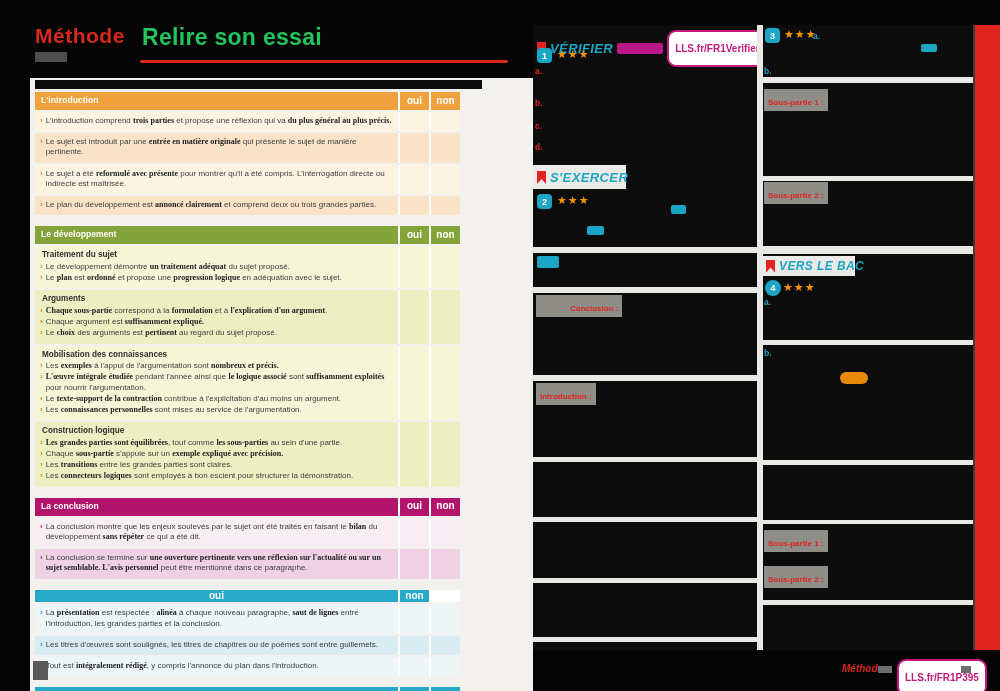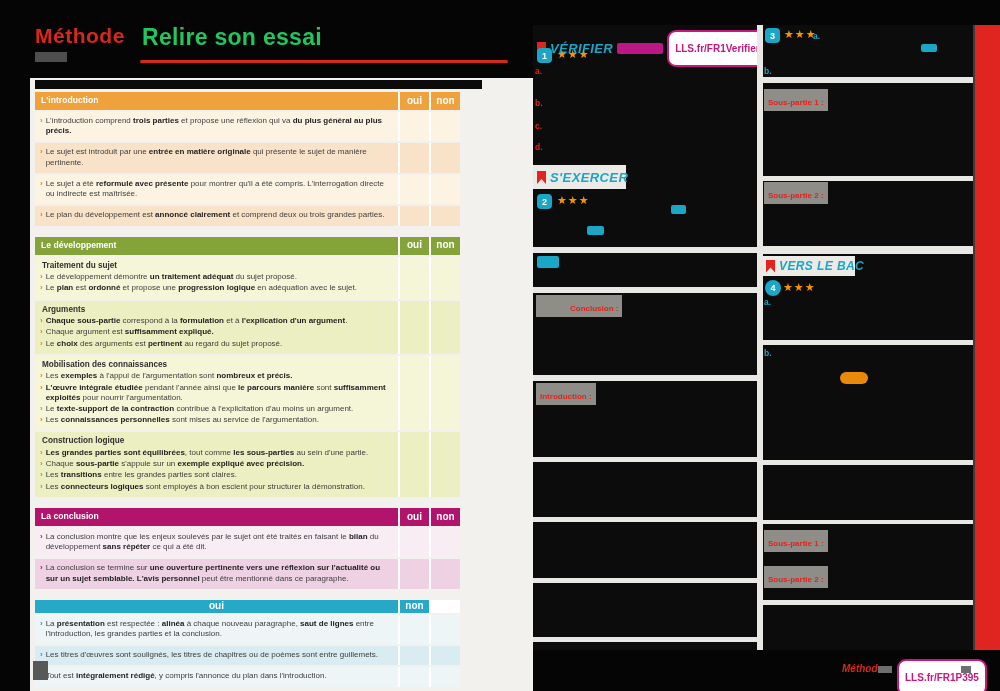--- a/index.html
+++ b/index.html
@@ -25,21 +25,21 @@
   .group{margin-top:2px;}
   .sec-header>div{background:var(--hdr);color:#fff;font-weight:bold;}
   .h-title{font-size:8.6px;padding:3px 6px 4px 6px;}
   .h-box{font-size:10px;display:flex;align-items:center;justify-content:center;}
   .group .txt{background:var(--bg);padding:3px 6px 4px 5px;}
   .group .box{background:var(--bg);}
   .shade-light{--bg:var(--light);} .shade-dark{--bg:var(--dark);}
   .subtitle{font-weight:bold;color:#2f2f2f;margin:1px 0 1px 2px;font-size:8.2px;}
   .row{display:flex;gap:3px;margin:1px 0;}
   .chev{color:var(--chev);font-weight:bold;flex:0 0 auto;}
-  .rtext b{color:#1e1e1e;}
+  .rtext b{color:#1e1e1e;font-family:Liberation Serif, serif;}
 
   
   .panel-mid{position:absolute;left:533px;top:25px;width:224px;height:625px;background:#0c0c0c;}
   .gutter{position:absolute;left:757px;top:25px;width:6px;height:625px;background:#e9e8e4;}
   .panel-right{position:absolute;left:763px;top:25px;width:210px;height:625px;background:#0c0c0c;}
   .tab-line{position:absolute;left:973px;top:25px;width:2px;height:625px;background:#3c3c3c;}
   .red-tab{position:absolute;left:975px;top:25px;width:25px;height:625px;background:#e02420;}
 
   .heading-row{position:absolute;display:flex;align-items:center;gap:4px;}
   .cyan-heading{color:#1ba6c6;font-weight:800;font-style:italic;font-size:13px;letter-spacing:.4px;white-space:nowrap;}
@@ -168,21 +168,21 @@
           </div>
           <div class="group shade-light">
             <div class="txt">
               <div class="subtitle">Mobilisation des connaissances</div>
               <div class="row">
                 <span class="chev">›</span>
                 <span class="rtext">Les <b>exemples</b> à l'appui de l'argumentation sont <b>nombreux et précis.</b></span>
               </div>
               <div class="row">
                 <span class="chev">›</span>
-                <span class="rtext"><b>L'œuvre intégrale étudiée</b> pendant l'année ainsi que <b>le parcours manière</b> sont <b>suffisamment exploités</b> pour nourrir l'argumentation.</span>
+                <span class="rtext"><b>L'œuvre intégrale étudiée</b> pendant l'année ainsi que <b>le logique associé</b> sont <b>suffisamment exploités</b> pour nourrir l'argumentation.</span>
               </div>
               <div class="row">
                 <span class="chev">›</span>
                 <span class="rtext">Le <b>texte-support de la contraction</b> contribue à l'explicitation d'au moins un argument.</span>
               </div>
               <div class="row">
                 <span class="chev">›</span>
                 <span class="rtext">Les <b>connaissances personnelles</b> sont mises au service de l'argumentation.</span>
               </div>
             </div>

